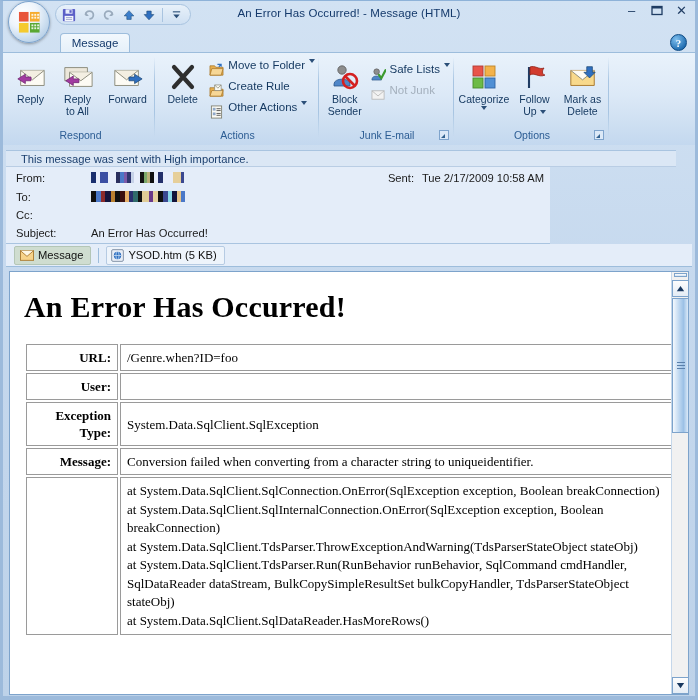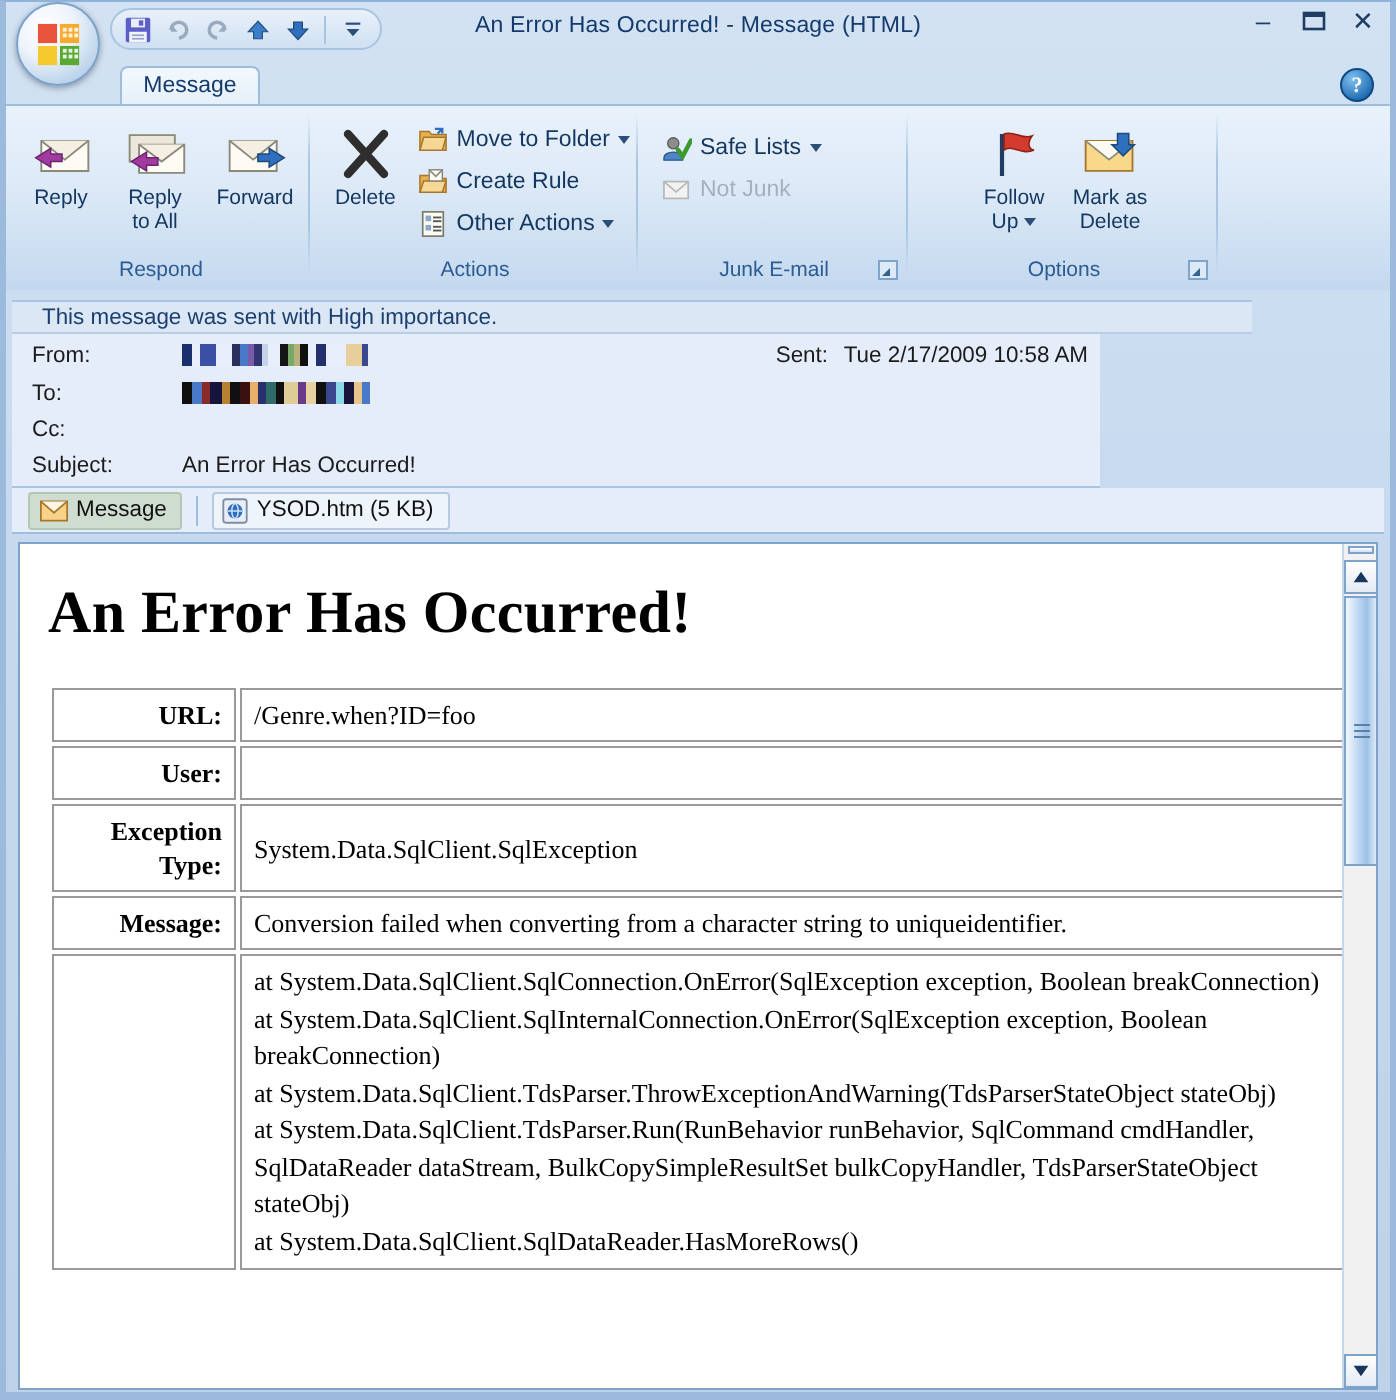--- a/index.html
+++ b/index.html
@@ -173,21 +173,21 @@
     display: inline-block;
     width: 0; height: 0;
     border-left: 3.5px solid transparent;
     border-right: 3.5px solid transparent;
     border-top: 4px solid #2b4f78;
     vertical-align: middle;
   }
 
   
   .rbtn-sm {
-    display: flex; align-items: center;
+    display: flex; 
     height: 21px;
     padding: 0 3px;
     border-radius: 3px;
     white-space: nowrap;
   }
   .rbtn-sm .ico { width: 19px; display:flex; align-items:center; justify-content:center; }
   .rbtn-sm .lbl { font-size: 11.5px; color: #13375f; margin-left: 2px; }
   .rbtn-sm .lbl.dim { color: #a4b0bd; }
   .stack-sm { display: flex; flex-direction: column; justify-content: flex-start; padding-top: 1px; }
 
@@ -196,21 +196,21 @@
     display: flex; align-items: center; justify-content: center;
     background: linear-gradient(to bottom, #fbfdff, #e2eefb);
     border: 1px solid #a9c4e0;
     border-radius: 3px;
     box-sizing: border-box;
   }
 
   
   #infobar {
     position: absolute; left: 3px; top: 149px;
-    width: 620px; height: 17px;
+    width: 670px; height: 17px;
     background: #dbe7f5;
     border-top: 1px solid #a9c4e0;
     border-bottom: 1px solid #b9cde4;
     font-size: 11.2px; color: #1b3f6e;
     padding-left: 15px;
     line-height: 17px;
     box-sizing: border-box;
   }
   #headers {
     position: absolute; left: 3px; top: 166px;
@@ -539,20 +539,34 @@
             <span class="caret" style="margin-left:4px"></span>
           </div>
         </div>
       </div>
       <div class="rgroup-label">Actions</div>
     </div>
     <div class="rgroup-sep" style="left:315px"></div>
 
     <div class="rgroup" style="left:318px; width:132px;">
       <div class="rgroup-inner" style="justify-content:flex-start; padding-left:4px;">
+        <div class="rbtn-big" style="width:48px">
+          <span class="ico">
+            <svg width="30" height="30" viewBox="0 0 30 30">
+              <circle cx="12" cy="8" r="4.2" fill="#8d8d8d" stroke="#5b5b5b" stroke-width=".8"></circle>
+              <path d="M4 22 C4 15.5 20 15.5 20 22 L20 24 L4 24 Z" fill="#4f86c8" stroke="#2c5689" stroke-width=".8"></path>
+              <circle cx="20" cy="19" r="7" fill="none" stroke="#d42020" stroke-width="2.6"></circle>
+              <path d="M15.5 14.5 L24.5 23.5" stroke="#d42020" stroke-width="2.6"></path>
+            </svg>
+          </span>
+          <span class="lbl">
+            <span>Block</span><br>
+            <span>Sender</span>
+          </span>
+        </div>
         <div class="stack-sm" style="margin-left:1px; padding-top:5px;">
           <div class="rbtn-sm">
             <span class="ico">
               <svg width="15" height="14" viewBox="0 0 16 15">
                 <circle cx="6" cy="5" r="3" fill="#8d8d8d" stroke="#5b5b5b" stroke-width=".7"></circle>
                 <path d="M1 13 C1 8.6 11 8.6 11 13 L11 14 L1 14 Z" fill="#4f86c8" stroke="#2c5689" stroke-width=".7"></path>
                 <path d="M8.5 8.5 L11 12 L15.5 3.5" stroke="#3c9a2e" stroke-width="2.4" fill="none" stroke-linecap="round"></path>
               </svg>
             </span>
             <span class="lbl">Safe Lists</span>
@@ -569,20 +583,32 @@
           </div>
         </div>
       </div>
       <div class="rgroup-label">Junk E-mail</div>
       <div class="dlg-launcher"></div>
     </div>
     <div class="rgroup-sep" style="left:450px"></div>
 
     <div class="rgroup" style="left:453px; width:152px;">
       <div class="rgroup-inner">
+        <div class="rbtn-big" style="width:55px">
+          <span class="ico">
+            <svg width="28" height="28" viewBox="0 0 28 28">
+              <rect x="3" y="3" width="10" height="10" fill="#e8544a" stroke="#b23a34" stroke-width=".9"></rect>
+              <rect x="15" y="3" width="10" height="10" fill="#f3b24a" stroke="#bd8326" stroke-width=".9"></rect>
+              <rect x="3" y="15" width="10" height="10" fill="#6cbb46" stroke="#478c2c" stroke-width=".9"></rect>
+              <rect x="15" y="15" width="10" height="10" fill="#4f8fd4" stroke="#2f65a4" stroke-width=".9"></rect>
+            </svg>
+          </span>
+          <span class="lbl">Categorize</span>
+          <span class="caret"></span>
+        </div>
         <div class="rbtn-big" style="width:46px">
           <span class="ico">
             <svg width="28" height="28" viewBox="0 0 28 28">
               <path d="M8 4 L8 25" stroke="#1f3c63" stroke-width="2.1"></path>
               <path d="M9 4 C14 2 18 7 23 5 C20 9 22 12 24 12 C18 15 13 9 9 12 Z" fill="#d23b2e" stroke="#8f2218" stroke-width=".8"></path>
             </svg>
           </span>
           <span class="lbl">
             <span>Follow</span><br>
             <span>Up</span><span class="caret" style="margin-left:3px"></span>

